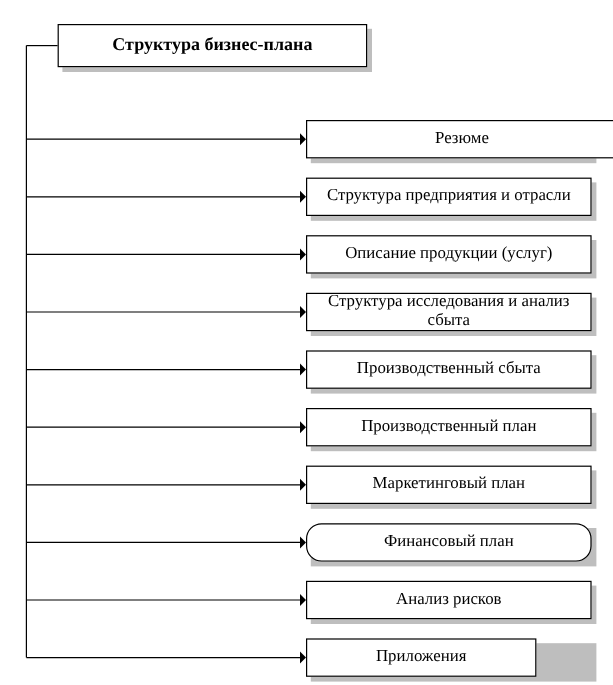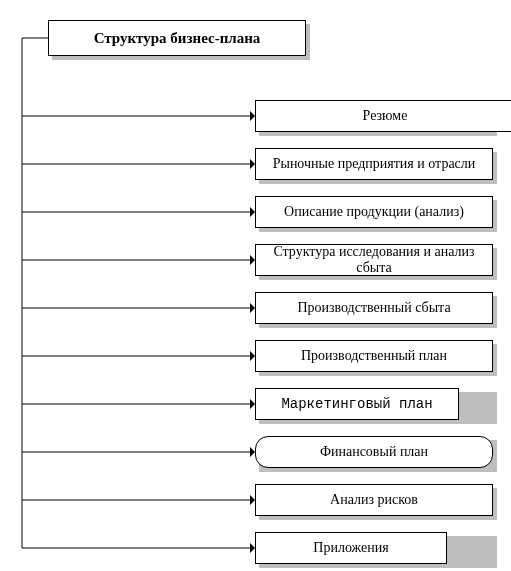--- a/index.html
+++ b/index.html
@@ -41,31 +41,31 @@
   </style>
 </head>
 <body>
 
 <div id="boxes">
     <div class="box-shadow" style="left: 52px; top: 24px; width: 258px; height: 36px;"></div>
     <div class="box title" style="left: 48px; top: 20px; width: 258px; height: 36px;">Структура бизнес-плана</div>
     <div class="box-shadow" style="left: 259px; top: 104px; width: 238px; height: 32px;"></div>
     <div class="box" style="left: 255px; top: 100px; width: 260px; height: 32px;">Резюме</div>
     <div class="box-shadow" style="left: 259px; top: 152px; width: 238px; height: 32px;"></div>
-    <div class="box" style="left: 255px; top: 148px; width: 238px; height: 32px;">Рыночные предприятия и отрасли</div>
+    <div class="box" style="left: 255px; top: 148px; width: 238px; height: 32px;">Структура предприятия и отрасли</div>
     <div class="box-shadow" style="left: 259px; top: 200px; width: 238px; height: 32px;"></div>
-    <div class="box" style="left: 255px; top: 196px; width: 238px; height: 32px;">Описание продукции (анализ)</div>
+    <div class="box" style="left: 255px; top: 196px; width: 238px; height: 32px;">Описание продукции (услуг)</div>
     <div class="box-shadow" style="left: 259px; top: 248px; width: 238px; height: 32px;"></div>
     <div class="box" style="left: 255px; top: 244px; width: 238px; height: 32px;">Структура исследования и анализ сбыта</div>
     <div class="box-shadow" style="left: 259px; top: 296px; width: 238px; height: 32px;"></div>
     <div class="box" style="left: 255px; top: 292px; width: 238px; height: 32px;">Производственный сбыта</div>
     <div class="box-shadow" style="left: 259px; top: 344px; width: 238px; height: 32px;"></div>
     <div class="box" style="left: 255px; top: 340px; width: 238px; height: 32px;">Производственный план</div>
     <div class="box-shadow" style="left: 259px; top: 392px; width: 238px; height: 32px;"></div>
-    <div class="box" style="left: 255px; top: 388px; width: 204px; height: 32px; font-family: Liberation Mono, monospace;">Маркетинговый план</div>
+    <div class="box" style="left: 255px; top: 388px; width: 238px; height: 32px;">Маркетинговый план</div>
     <div class="box-shadow" style="left: 259px; top: 440px; width: 238px; height: 32px;"></div>
     <div class="box" style="left: 255px; top: 436px; width: 238px; height: 32px; border-radius: 13px;">Финансовый план</div>
     <div class="box-shadow" style="left: 259px; top: 488px; width: 238px; height: 32px;"></div>
     <div class="box" style="left: 255px; top: 484px; width: 238px; height: 32px;">Анализ рисков</div>
     <div class="box-shadow" style="left: 259px; top: 536px; width: 238px; height: 32px;"></div>
     <div class="box" style="left: 255px; top: 532px; width: 192px; height: 32px;">Приложения</div>
   </div>
 <svg class="connectors" id="svg">
     <line x1="22" y1="116" x2="250" y2="116" stroke="#000" stroke-width="1"></line>
     <polygon points="255,116 250,111 250,121" fill="#000"></polygon>

